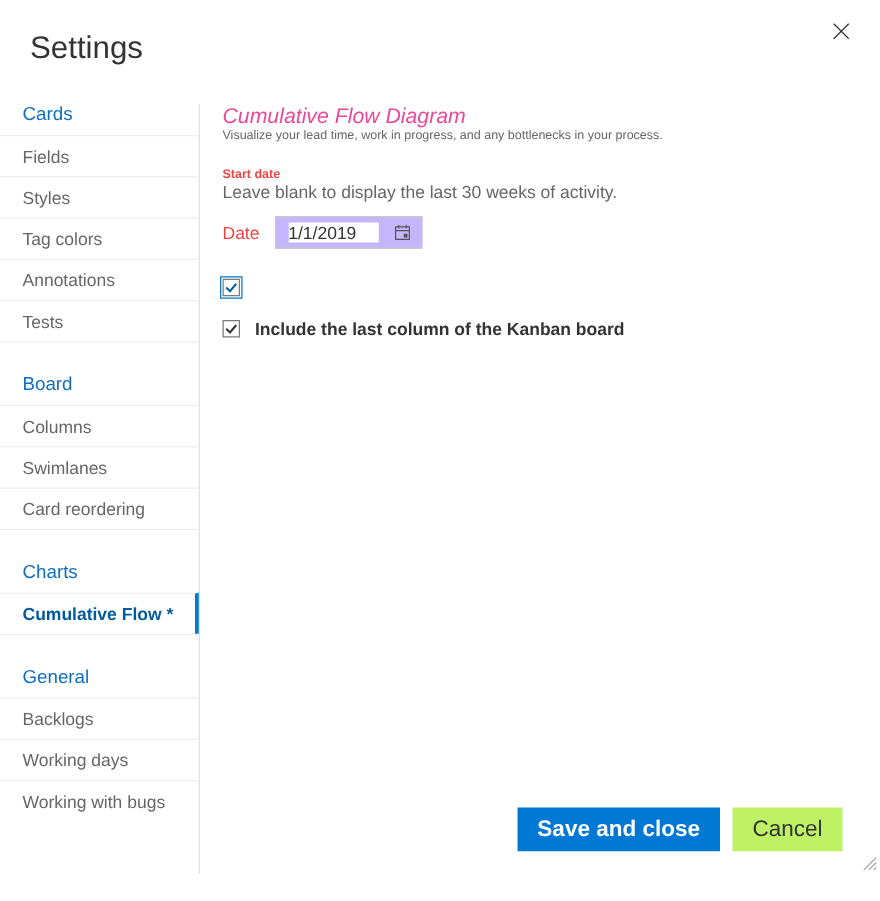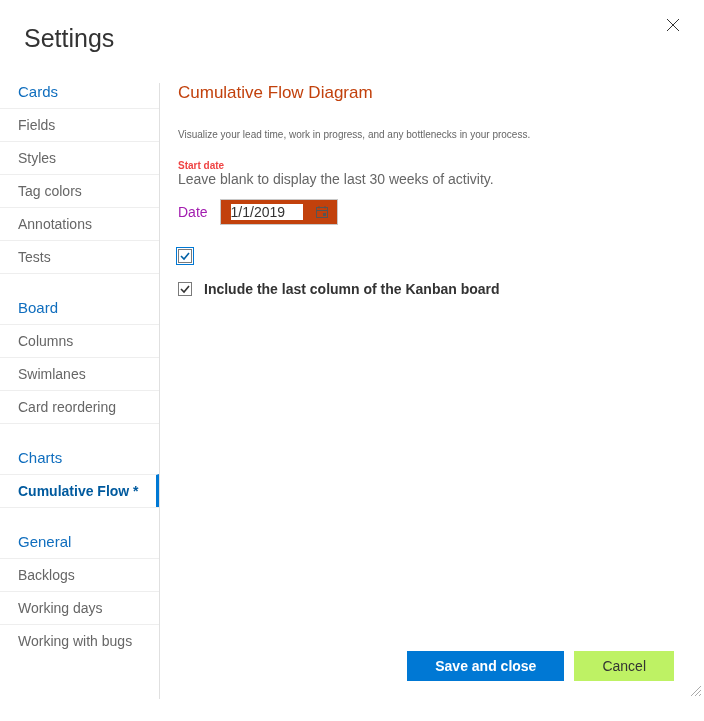--- a/index.html
+++ b/index.html
@@ -65,23 +65,23 @@
       color: #005a9e;
       border-right: 3px solid #0078d4;
     }
     .section-gap { height: 18px; border-top: 1px solid #eee; }
     .main {
       flex: 1;
       padding: 0 18px 0 18px;
     }
     .panel-title {
       font-size: 17px;
-      color: #c2410c;
+      color: #ec4899;
       font-weight: 400;
-      margin-bottom: 26px;
+      font-style: italic;
     }
     .desc {
       font-size: 10px;
       color: #666;
       margin-bottom: 20px;
     }
     .field-label {
       font-weight: 700;
       color: #ef4444;
       font-size: 10px;
@@ -89,29 +89,29 @@
     .field-hint {
       color: #666;
       margin-bottom: 12px;
     }
     .date-row {
       display: flex;
       align-items: center;
       gap: 12px;
       margin-bottom: 24px;
     }
-    .date-row-label { color: #a21caf; }
+    .date-row-label { color: #ef4444; }
     .date-input-wrap {
       display: flex;
       align-items: center;
       border: 1px solid #c8c8c8;
       padding: 4px 8px 4px 10px;
       min-width: 118px;
       justify-content: space-between;
-      background: #c2410c;
+      background: #c4b5fd;
     }
     .date-input-wrap input {
       border: none;
       outline: none;
       font-size: 14px;
       font-family: inherit;
       width: 72px;
       color: #333;
     }
     .cal-icon svg { width: 14px; height: 14px; display:block; color:#555; }
@@ -135,22 +135,22 @@
     .cb svg { width: 10px; height: 10px; }
     .cb-label { font-weight: 700; color: #333; }
     .footer {
       position: absolute;
       bottom: 18px;
       right: 30px;
       display: flex;
       gap: 10px;
     }
     .btn {
-      padding: 7px 28px;
-      font-size: 14px;
+      padding: 7px 16px;
+      font-size: 18px;
       border: none;
       cursor: pointer;
       font-family: inherit;
     }
     .btn-primary {
       background: #0078d4;
       color: #fff;
       font-weight: 600;
     }
     .btn-secondary {

